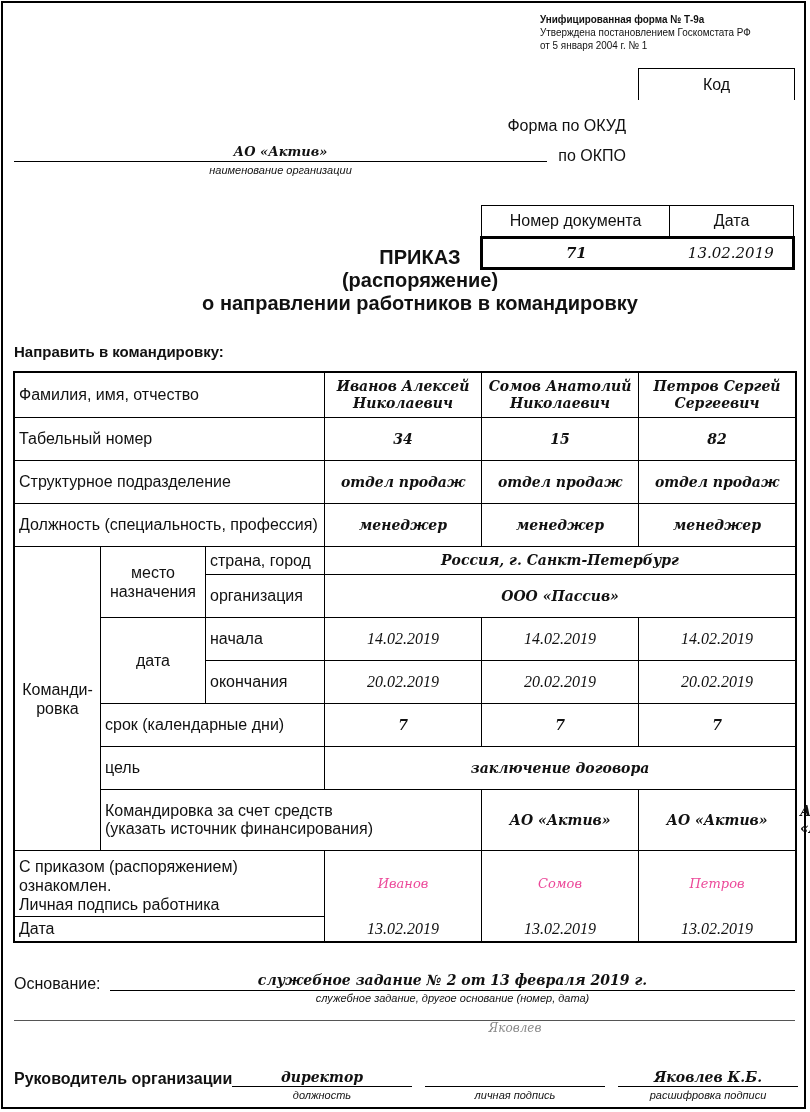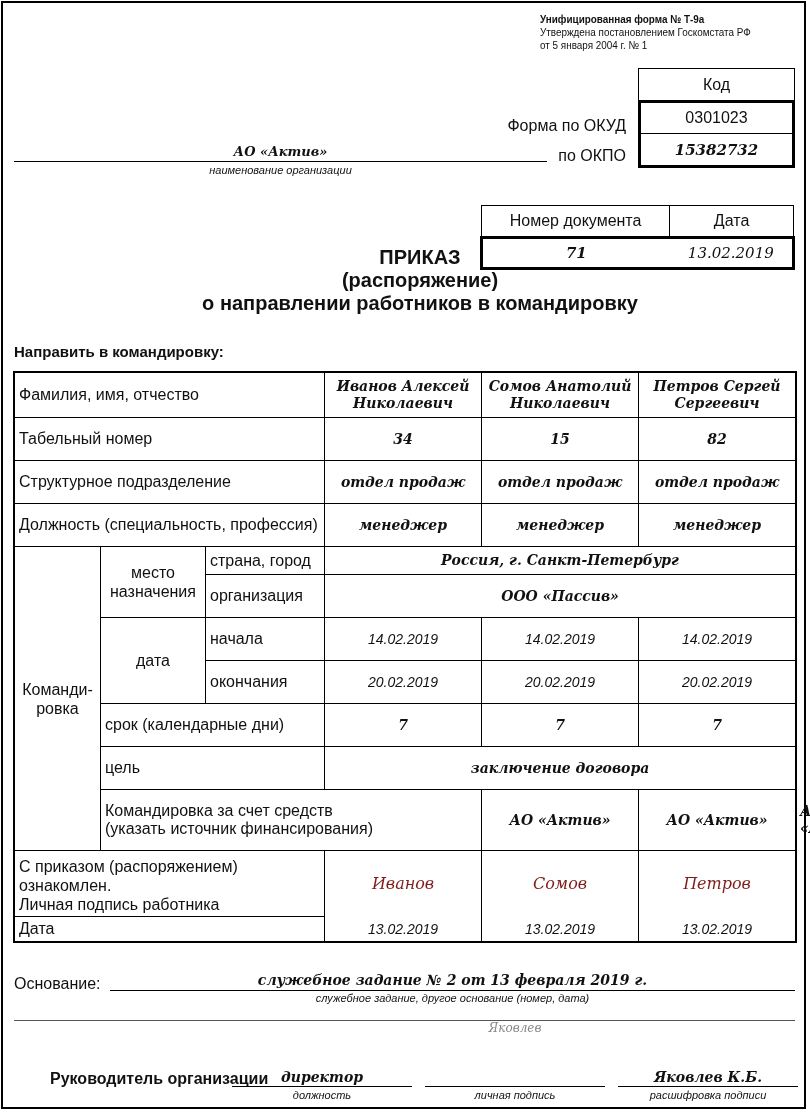--- a/index.html
+++ b/index.html
@@ -31,53 +31,49 @@
   .doctable .v td:first-child { border-left:3px solid #000; font-weight:bold; }
   .doctable .v td:last-child { border-right:3px solid #000; }
 
   .title { left:150px; width:540px; text-align:center; font-weight:bold; font-size:20px; line-height:23px; }
 
   .sub-head { left:14px; top:343px; font-weight:bold; font-size:15px; }
 
   table.main { position:absolute; left:14px; top:372px; width:781px; border-collapse:collapse; table-layout:fixed; }
   table.main td { border:1px solid #000; padding:0 4px; font-size:16px; vertical-align:middle; box-sizing:border-box; }
   table.main td.v { text-align:center; font-family:"DejaVu Serif", serif; font-style:italic; font-weight:bold; font-size:14px; line-height:17px; }
-  table.main td.d { text-align:center; font-family:Liberation Sans, sans-serif; font-style:italic; font-size:14px; }
+  table.main td.d { text-align:center; font-family:Liberation Serif, serif; font-style:italic; font-size:16px; }
   table.main td.c { text-align:center; }
-  table.main td.sig { text-align:center; font-family:"DejaVu Serif", serif; font-style:italic; font-size:16px; color:#7f1d1d; }
+  table.main td.sig { text-align:center; font-family:"DejaVu Serif", serif; font-style:italic; font-size:13px; color:#ec4899; }
   table.main { outline:1.5px solid #000; }
 
   .osn-lbl { left:14px; top:975px; font-size:16px; }
   .osn-line { left:110px; top:990px; width:685px; border-top:1.5px solid #000; }
   .osn-val { left:110px; top:972px; width:685px; text-align:center; font-size:14px; font-style:italic; font-weight:bold; }
   .osn-cap { left:110px; top:992px; width:685px; text-align:center; font-size:11px; font-style:italic; }
   .osn-line2 { left:14px; top:1020px; width:781px; border-top:1.5px solid #555; }
 
-  .head-lbl { left:14px; top:1070px; font-size:16px; font-weight:bold;margin-left:36px; }
+  .head-lbl { left:14px; top:1070px; font-size:16px; font-weight:bold; }
   .sig-line { border-top:1.5px solid #000; }
   .sig-val { text-align:center; font-style:italic; font-size:14px; }
   .sig-cap { text-align:center; font-style:italic; font-size:11px; }
 </style>
 </head>
 <body>
 
 <div class="frame"></div>
 
 <div class="abs hdr-note">
   <div class="b">Унифицированная форма № Т-9а</div>
   <div>Утверждена постановлением Госкомстата РФ</div>
   <div>от 5 января 2004 г. № 1</div>
 </div>
 
 <div class="abs codebox sans">
   <div class="kod">Код</div>
-  <div class="thick">
-    <div class="cell top">0301023</div>
-    <div class="cell bot serif">15382732</div>
-  </div>
 </div>
 <div class="abs lbl-right sans" style="left:440px;width:186px;top:117px;">Форма по ОКУД</div>
 <div class="abs lbl-right sans" style="left:440px;width:186px;top:147px;">по ОКПО</div>
 
 <div class="abs org-name serif">АО «Актив»</div>
 <div class="abs org-line"></div>
 <div class="abs org-cap sans">наименование организации</div>
 
 <table class="abs doctable sans">
   <tbody>

